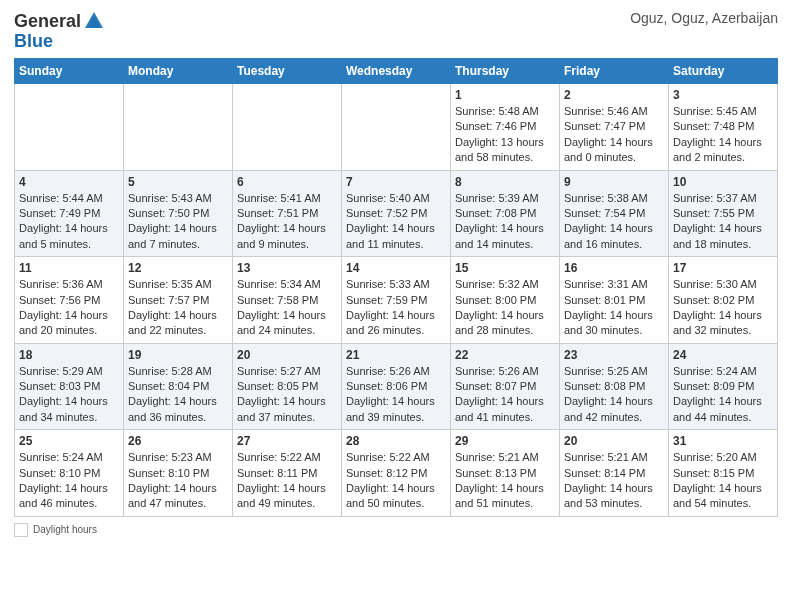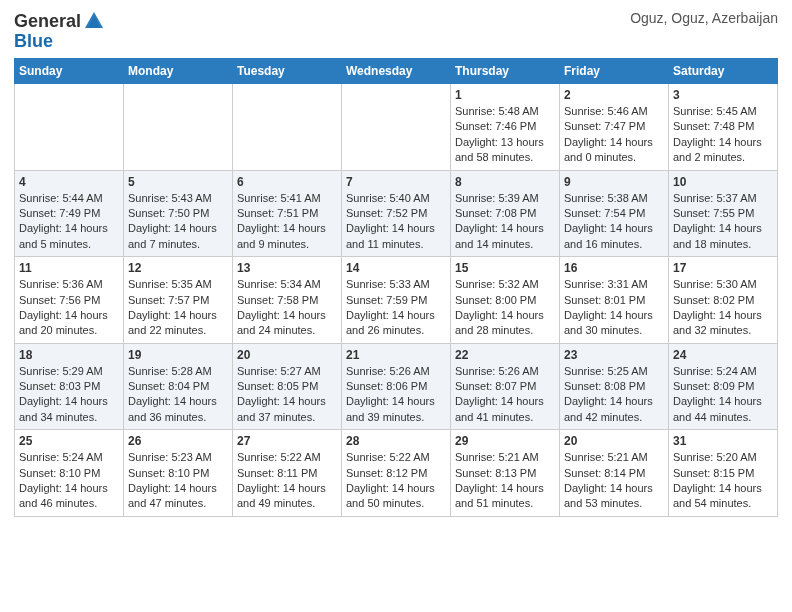--- a/index.html
+++ b/index.html
@@ -375,13 +375,17 @@
             <div class="day-number">31</div>
             <div class="day-info" style="white-space: pre-line;">Sunrise: 5:20 AM
 Sunset: 8:15 PM
 Daylight: 14 hours
 and 54 minutes.</div>
           </td>
         </tr>
       </tbody>
   </table>
 
+  <div class="footer">
+    <span class="footer-box"></span>
+    <span>Daylight hours</span>
+  </div>
 </div>
 
 </body></html>

